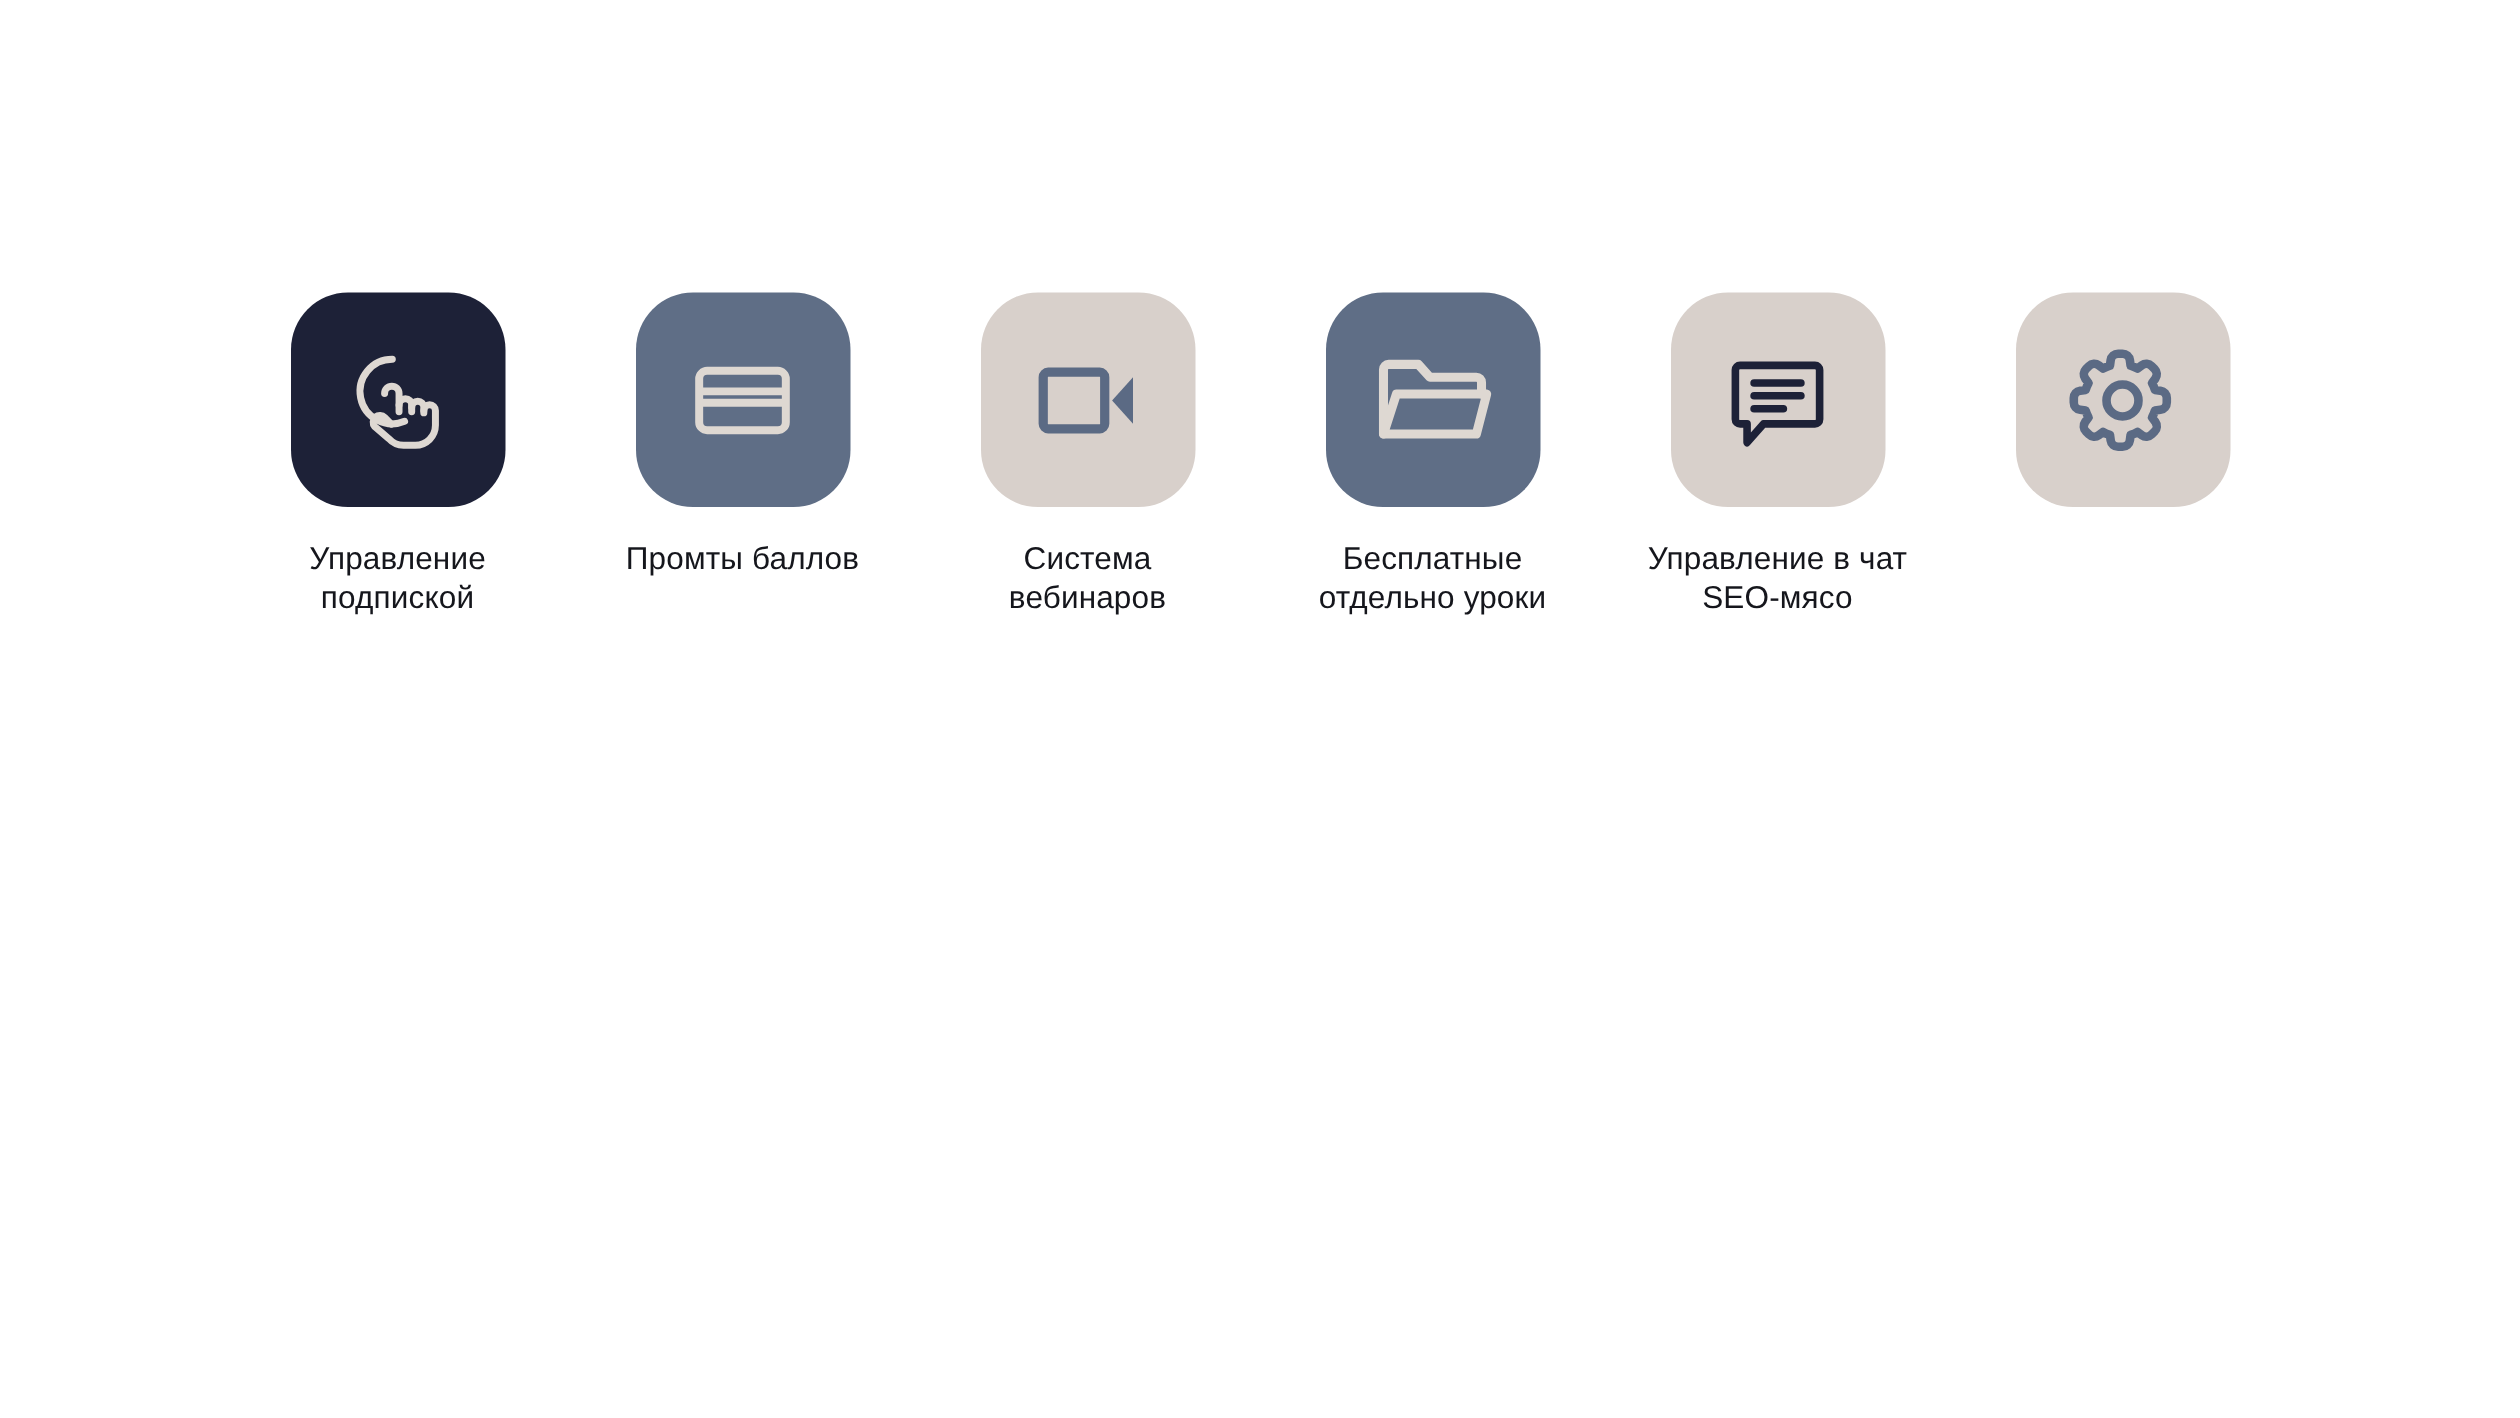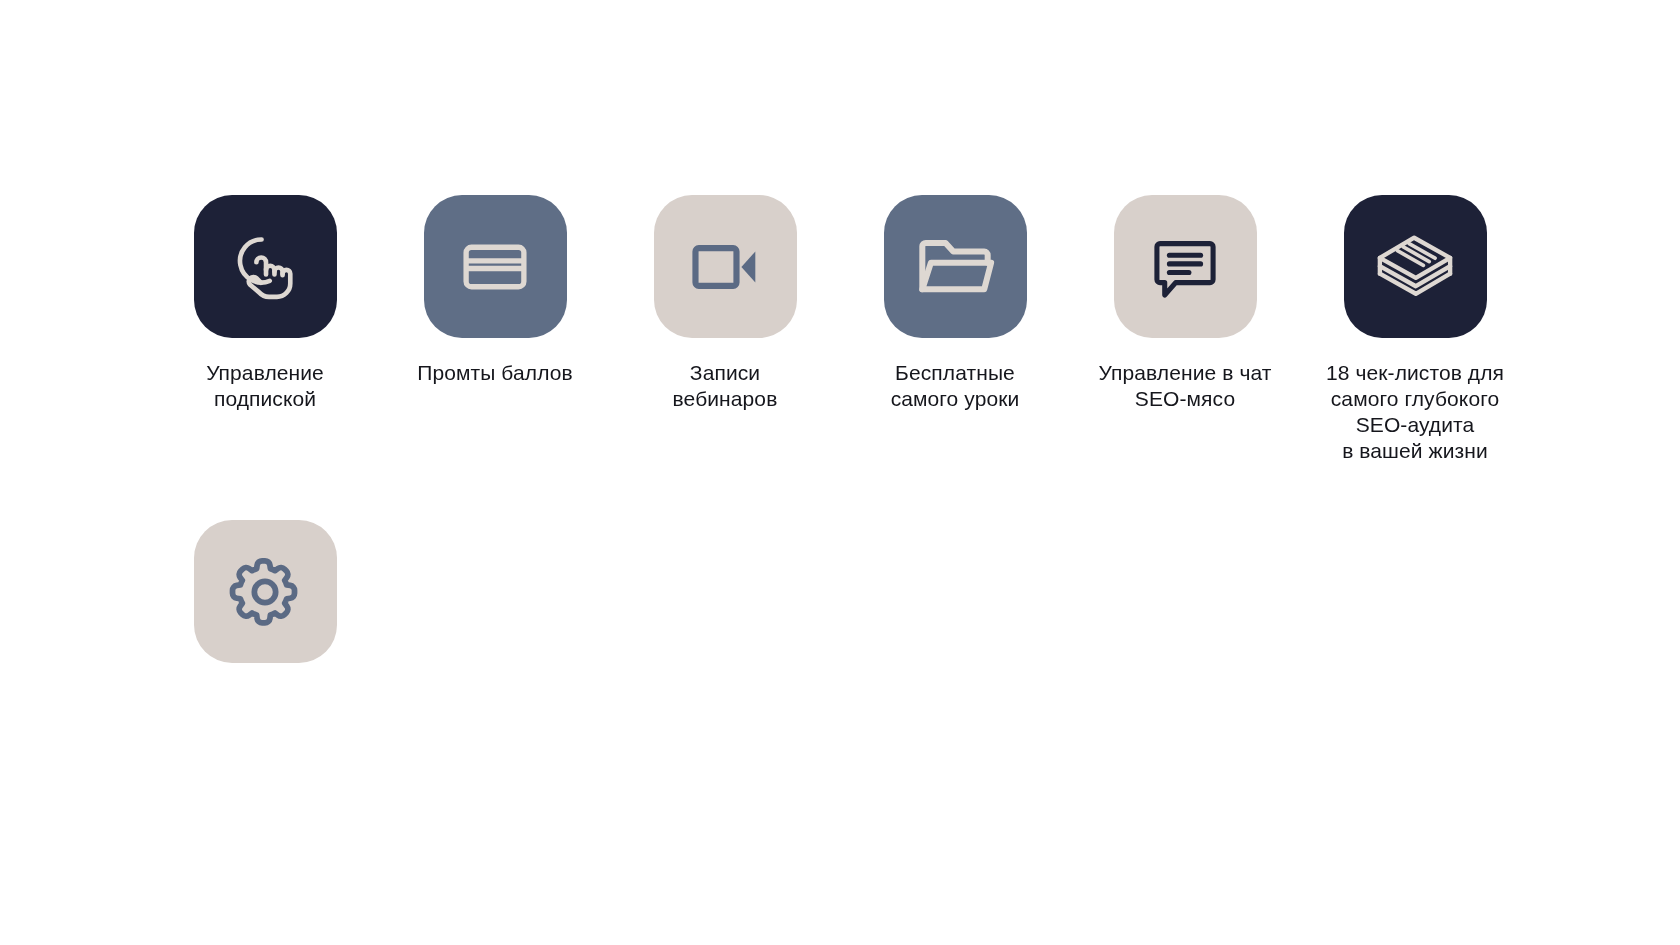--- a/index.html
+++ b/index.html
@@ -103,69 +103,50 @@
       </div>
       <div class="cell">
         <div class="tile" style="background: rgb(216, 208, 203);">
           <span>
             <svg width="82" height="82" viewBox="0 0 100 100" fill="none" aria-hidden="true">
         <rect x="14" y="27" width="50" height="46" rx="4" stroke="#5b6a84" stroke-width="7.5" fill="none"></rect>
         <path d="M70 50 87 31v38L70 50Z" fill="#5b6a84"></path>
       </svg>
           </span>
         </div>
-        <div class="cell-label">Записи
+        <div class="cell-label">Система
 вебинаров</div>
       </div>
       <div class="cell">
         <div class="tile" style="background: rgb(95, 110, 134);">
           <span>
             <svg width="86" height="86" viewBox="0 0 100 100" fill="none" aria-hidden="true">
         <path d="M12 76V26a4 4 0 0 1 4-4h23l9 10h36a4 4 0 0 1 4 4v9" stroke="#ded8d2" stroke-width="7" stroke-linejoin="round" stroke-linecap="round" fill="none"></path>
         <path d="M12 76h72l8-31H22L12 76Z" stroke="#ded8d2" stroke-width="7" stroke-linejoin="round" stroke-linecap="round" fill="none"></path>
       </svg>
           </span>
         </div>
         <div class="cell-label">Бесплатные
-самого уроки</div>
+отдельно уроки</div>
       </div>
       <div class="cell">
         <div class="tile" style="background: rgb(216, 208, 203);">
           <span>
             <svg width="78" height="78" viewBox="0 0 100 100" fill="none" aria-hidden="true">
         <path d="M18 20h64a4 4 0 0 1 4 4v42a4 4 0 0 1-4 4H38L24 86V70h-6a4 4 0 0 1-4-4V24a4 4 0 0 1 4-4Z" stroke="#1d2137" stroke-width="6.5" stroke-linejoin="round" fill="none"></path>
         <path d="M30 35h40" stroke="#1d2137" stroke-width="6.5" stroke-linecap="round"></path>
         <path d="M30 46h40" stroke="#1d2137" stroke-width="6.5" stroke-linecap="round"></path>
         <path d="M30 57h25" stroke="#1d2137" stroke-width="6.5" stroke-linecap="round"></path>
       </svg>
           </span>
         </div>
         <div class="cell-label">Управление в чат
 SEO-мясо</div>
       </div>
       <div class="cell">
-        <div class="tile" style="background: rgb(29, 33, 55);">
-          <span>
-            <svg width="92" height="92" viewBox="0 0 110 110" fill="none" aria-hidden="true">
-        <path d="M13 44 54 20l43 24-41 24L13 44Z" stroke="#ded8d2" stroke-width="5.2" stroke-linejoin="round" fill="none"></path>
-        <path d="m48 27 31 17.5" stroke="#ded8d2" stroke-width="4.4" stroke-linecap="round"></path>
-        <path d="m41 31 31 17.5" stroke="#ded8d2" stroke-width="4.4" stroke-linecap="round"></path>
-        <path d="m34 35.5 31 17.5" stroke="#ded8d2" stroke-width="4.4" stroke-linecap="round"></path>
-        <path d="M13 54 56 78l41-24" stroke="#ded8d2" stroke-width="5.2" stroke-linejoin="round" stroke-linecap="round" fill="none"></path>
-        <path d="M13 63 56 87l41-24" stroke="#ded8d2" stroke-width="5.2" stroke-linejoin="round" stroke-linecap="round" fill="none"></path>
-        <path d="M13 44v10M97 44v10M13 54v9M97 54v9" stroke="#ded8d2" stroke-width="5.2" stroke-linecap="round"></path>
-      </svg>
-          </span>
-        </div>
-        <div class="cell-label">18 чек-листов для
-самого глубокого
-SEO-аудита
-в вашей жизни</div>
-      </div>
-      <div class="cell">
         <div class="tile" style="background: rgb(216, 208, 203);">
           <span>
             <svg width="82" height="82" viewBox="0 0 100 100" fill="none" aria-hidden="true">
         <path d="M50 12c3 0 5.6 2.2 6 5.2l.6 4.4c2 .6 3.9 1.4 5.6 2.4l3.6-2.7a6 6 0 0 1 7.8.6l2.5 2.5a6 6 0 0 1 .6 7.8l-2.7 3.6c1 1.7 1.8 3.6 2.4 5.6l4.4.6c3 .4 5.2 3 5.2 6v3.6c0 3-2.2 5.6-5.2 6l-4.4.6c-.6 2-1.4 3.9-2.4 5.6l2.7 3.6a6 6 0 0 1-.6 7.8l-2.5 2.5a6 6 0 0 1-7.8.6l-3.6-2.7c-1.7 1-3.6 1.8-5.6 2.4l-.6 4.4c-.4 3-3 5.2-6 5.2h-3.6c-3 0-5.6-2.2-6-5.2l-.6-4.4c-2-.6-3.9-1.4-5.6-2.4l-3.6 2.7a6 6 0 0 1-7.8-.6l-2.5-2.5a6 6 0 0 1-.6-7.8l2.7-3.6c-1-1.7-1.8-3.6-2.4-5.6l-4.4-.6c-3-.4-5.2-3-5.2-6v-3.6c0-3 2.2-5.6 5.2-6l4.4-.6c.6-2 1.4-3.9 2.4-5.6l-2.7-3.6a6 6 0 0 1 .6-7.8l2.5-2.5a6 6 0 0 1 7.8-.6l3.6 2.7c1.7-1 3.6-1.8 5.6-2.4l.6-4.4c.4-3 3-5.2 6-5.2H50Z" stroke="#5b6a84" stroke-width="7" stroke-linejoin="round" fill="none"></path>
         <circle cx="50" cy="50" r="13" stroke="#5b6a84" stroke-width="7" fill="none"></circle>
       </svg>
           </span>
         </div>
       </div>
     </div>

